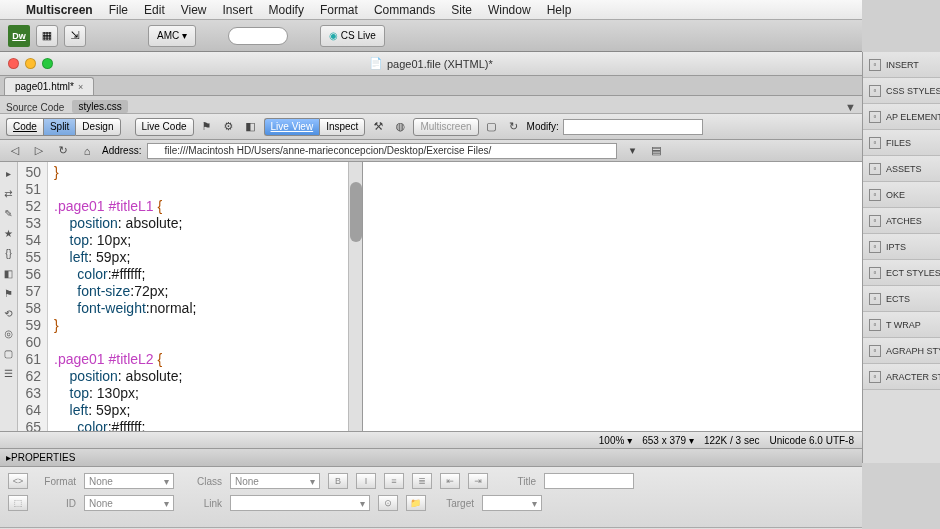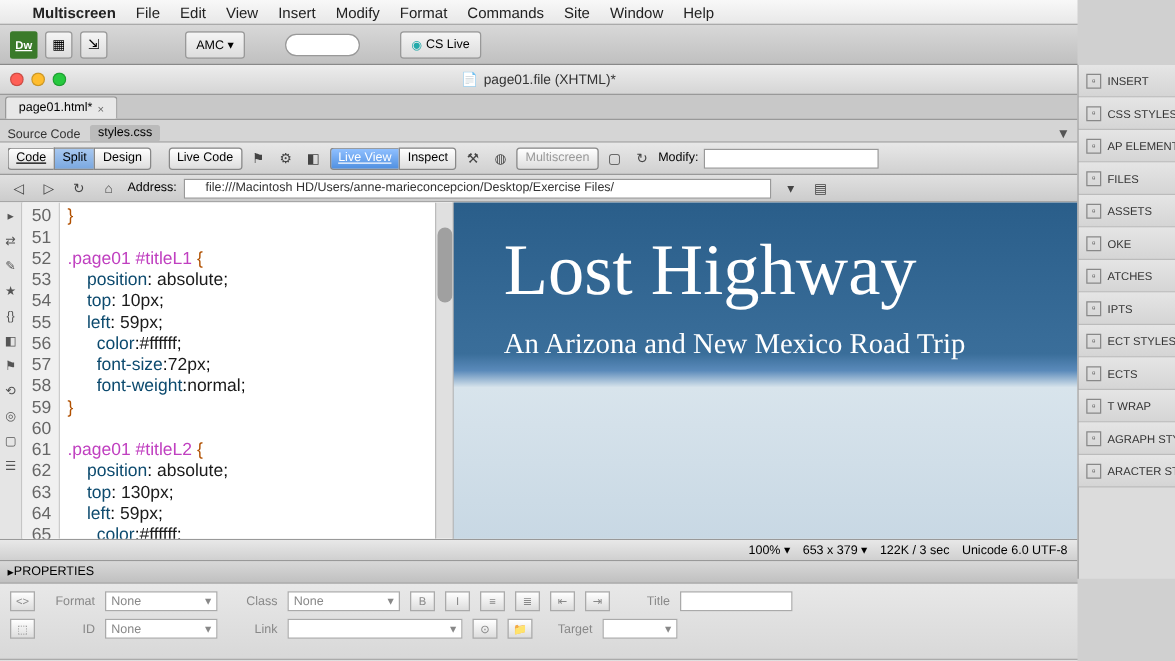--- a/index.html
+++ b/index.html
@@ -188,24 +188,20 @@
     <div>◎</div>
     <div>▢</div>
     <div>☰</div>
   </div>
   <div class="code-pane">
     <div class="line-nums" id="lnums">50<br>51<br>52<br>53<br>54<br>55<br>56<br>57<br>58<br>59<br>60<br>61<br>62<br>63<br>64<br>65<br>66<br>67<br></div>
     <div class="code-text" id="ctext"><span class="brace">}</span><br><br><span class="sel">.page01 #titleL1 </span><span class="brace">{</span><br>    <span class="prop">position</span>: <span class="val">absolute</span>;<br>    <span class="prop">top</span>: <span class="val">10px</span>;<br>    <span class="prop">left</span>: <span class="val">59px</span>;<br>      <span class="prop">color</span>:<span class="val">#ffffff</span>;<br>      <span class="prop">font-size</span>:<span class="val">72px</span>;<br>      <span class="prop">font-weight</span>:<span class="val">normal</span>;<br><span class="brace">}</span><br><br><span class="sel">.page01 #titleL2 </span><span class="brace">{</span><br>    <span class="prop">position</span>: <span class="val">absolute</span>;<br>    <span class="prop">top</span>: <span class="val">130px</span>;<br>    <span class="prop">left</span>: <span class="val">59px</span>;<br>      <span class="prop">color</span>:<span class="val">#ffffff</span>;<br>      :;<br>      : <br></div>
     <div class="vscroll">
           <div class="vthumb"></div>
         </div>
-  </div>
-  <div class="preview-pane">
-    <div class="pv-title">Lost Highway</div>
-    <div class="pv-sub">An Arizona and New Mexico Road Trip</div>
   </div>
 </div>
 
 <div class="statusbar">
   <span><span>100%</span> ▾</span>
   <span><span>653 x 379</span> ▾</span>
   <span>122K / 3 sec</span>
   <span>Unicode 6.0 UTF-8</span>
 </div>
 

